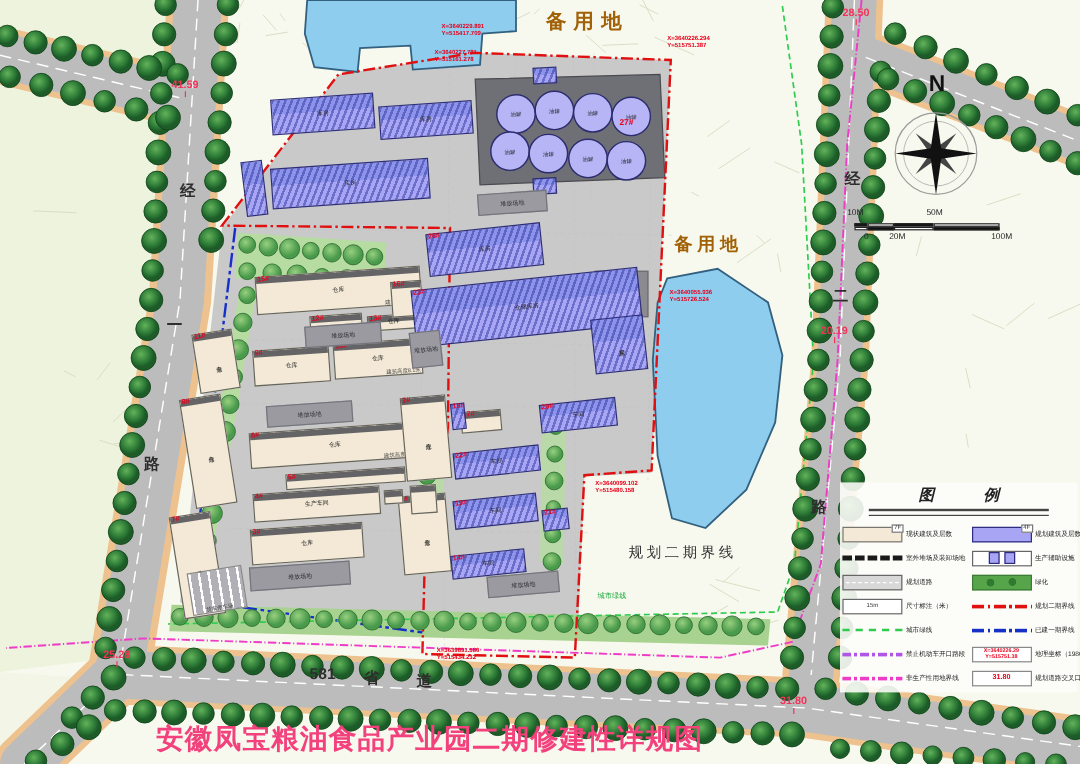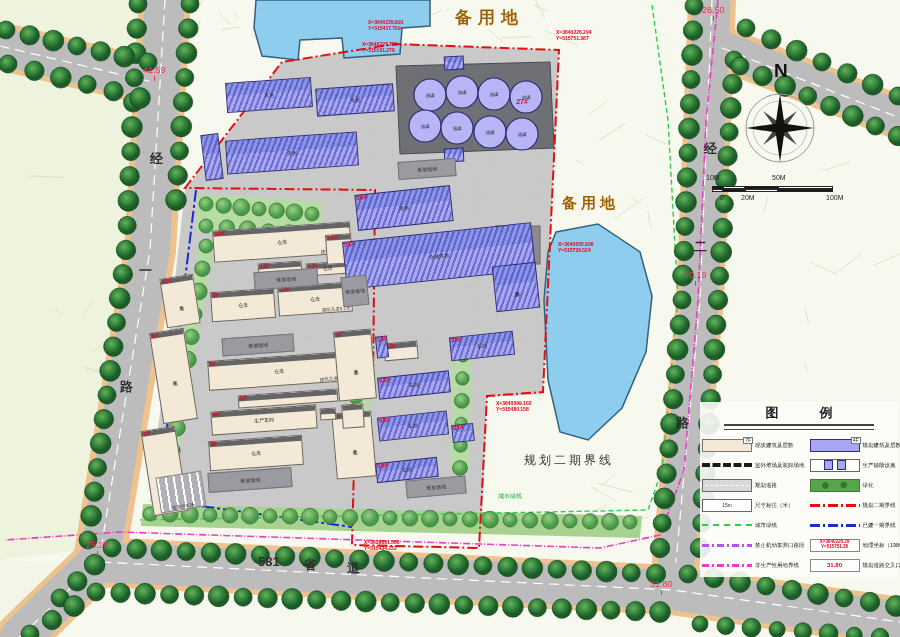--- a/index.html
+++ b/index.html
@@ -15,36 +15,36 @@
                         linear-gradient(#8d93ea 0 42%,#a7a5f4 42%);}
   .bld .bid{position:absolute;top:-1px;left:1px;font-size:6px;font-weight:bold;color:#e8001c;line-height:1;white-space:nowrap;}
   .bld .bname{font-size:5px;line-height:1;white-space:nowrap;}
   .bld.vert .bname{writing-mode:vertical-rl;}
   .bld .bsub{position:absolute;right:1px;bottom:0;font-size:4.5px;color:#444;white-space:nowrap;}
   .yard{position:absolute;background:#9a9aa0;border:1px solid #74747c;box-sizing:border-box;
         display:flex;align-items:center;justify-content:center;font-size:5px;color:#2e2e34;white-space:nowrap;}
   .parking{position:absolute;box-sizing:border-box;border:1px solid #888;
         background:repeating-linear-gradient(90deg,#fff 0 2px,#b0b0b6 2px 8px);
         font-size:4.5px;color:#333;display:flex;align-items:flex-end;justify-content:center;}
-  .elev{position:absolute;color:#f5325a;font-size:9px;font-weight:normal;line-height:1;}
+  .elev{position:absolute;color:#f5325a;font-size:9px;font-weight:bold;line-height:1;}
   .elev::after{content:"";display:block;width:1px;height:5px;background:#f5325a;margin:1px auto 0;}
   .coord{position:absolute;color:#e8001c;font-size:5px;font-weight:bold;line-height:1.15;white-space:nowrap;}
   .area-label{position:absolute;color:#a16207;font-weight:bold;white-space:nowrap;}
   .road-ch{position:absolute;color:#2e2e2e;font-weight:bold;font-size:13px;}
   .green-label{position:absolute;color:#17a83a;font-size:6px;white-space:nowrap;}
   .factory-label{position:absolute;color:#333;font-size:12px;letter-spacing:3px;white-space:nowrap;}
   .plan-title{position:absolute;left:130px;top:600px;color:#f2417c;font-size:23px;
               font-weight:bold;letter-spacing:1px;white-space:nowrap;}
   .compass{position:absolute;left:738px;top:62px;width:90px;height:110px;}
   .compass-n{position:absolute;left:36px;top:-2px;font-size:19px;font-weight:bold;color:#111;}
   .scalebar{position:absolute;left:700px;top:172px;width:200px;height:34px;font-size:7px;color:#222;}
   .scalebar .sl{position:absolute;white-space:nowrap;}
   .sb-seg{position:absolute;height:3px;box-sizing:border-box;border:0.5px solid #222;}
   .legend{position:absolute;left:700px;top:402px;width:198px;background:rgba(252,252,248,.9);padding:2px 0;}
-  .legend-title{text-align:center;font-size:13px;font-weight:bold;letter-spacing:14px;color:#222;margin-left:14px;}
+  .legend-title{text-align:center;font-size:13px;font-weight:bold;letter-spacing:14px;color:#222;margin-left:14px;font-style:italic;}
   .legend-rule{width:150px;height:3px;border-top:2px solid #444;border-bottom:1px solid #444;margin:2px auto 5px;}
   .legend-cols{display:flex;gap:5px;padding:0 2px;}
   .legend-col{flex:1;}
   .legend-row{display:flex;align-items:center;height:20px;}
   .lg-swatch{width:50px;height:13px;margin-right:3px;flex:none;position:relative;box-sizing:border-box;
              display:flex;align-items:center;justify-content:center;}
   .lg-label{font-size:5.5px;color:#222;white-space:nowrap;}
   .lg-tag{position:absolute;top:-3px;right:-2px;font-size:5px;background:#fff;border:0.5px solid #777;line-height:1;padding:0 1px;color:#333;}
   .sw-existing-building{background:#f3e9d6;border:1px solid #77776f;}
   .sw-planned-building{background:#a7a5f4;border:1px solid #2e2e7c;}
@@ -688,13 +688,14 @@
             <div class="lg-label">地理坐标（1980西安坐标）</div>
           </div>
           <div class="legend-row">
             <div class="lg-swatch sw-elevation">31.80</div>
             <div class="lg-label">规划道路交叉口标高</div>
           </div>
         </div>
     </div>
   </div>
 
+  <div class="plan-title">安徽凤宝粮油食品产业园二期修建性详规图</div>
 </div>
 
 </body></html>

